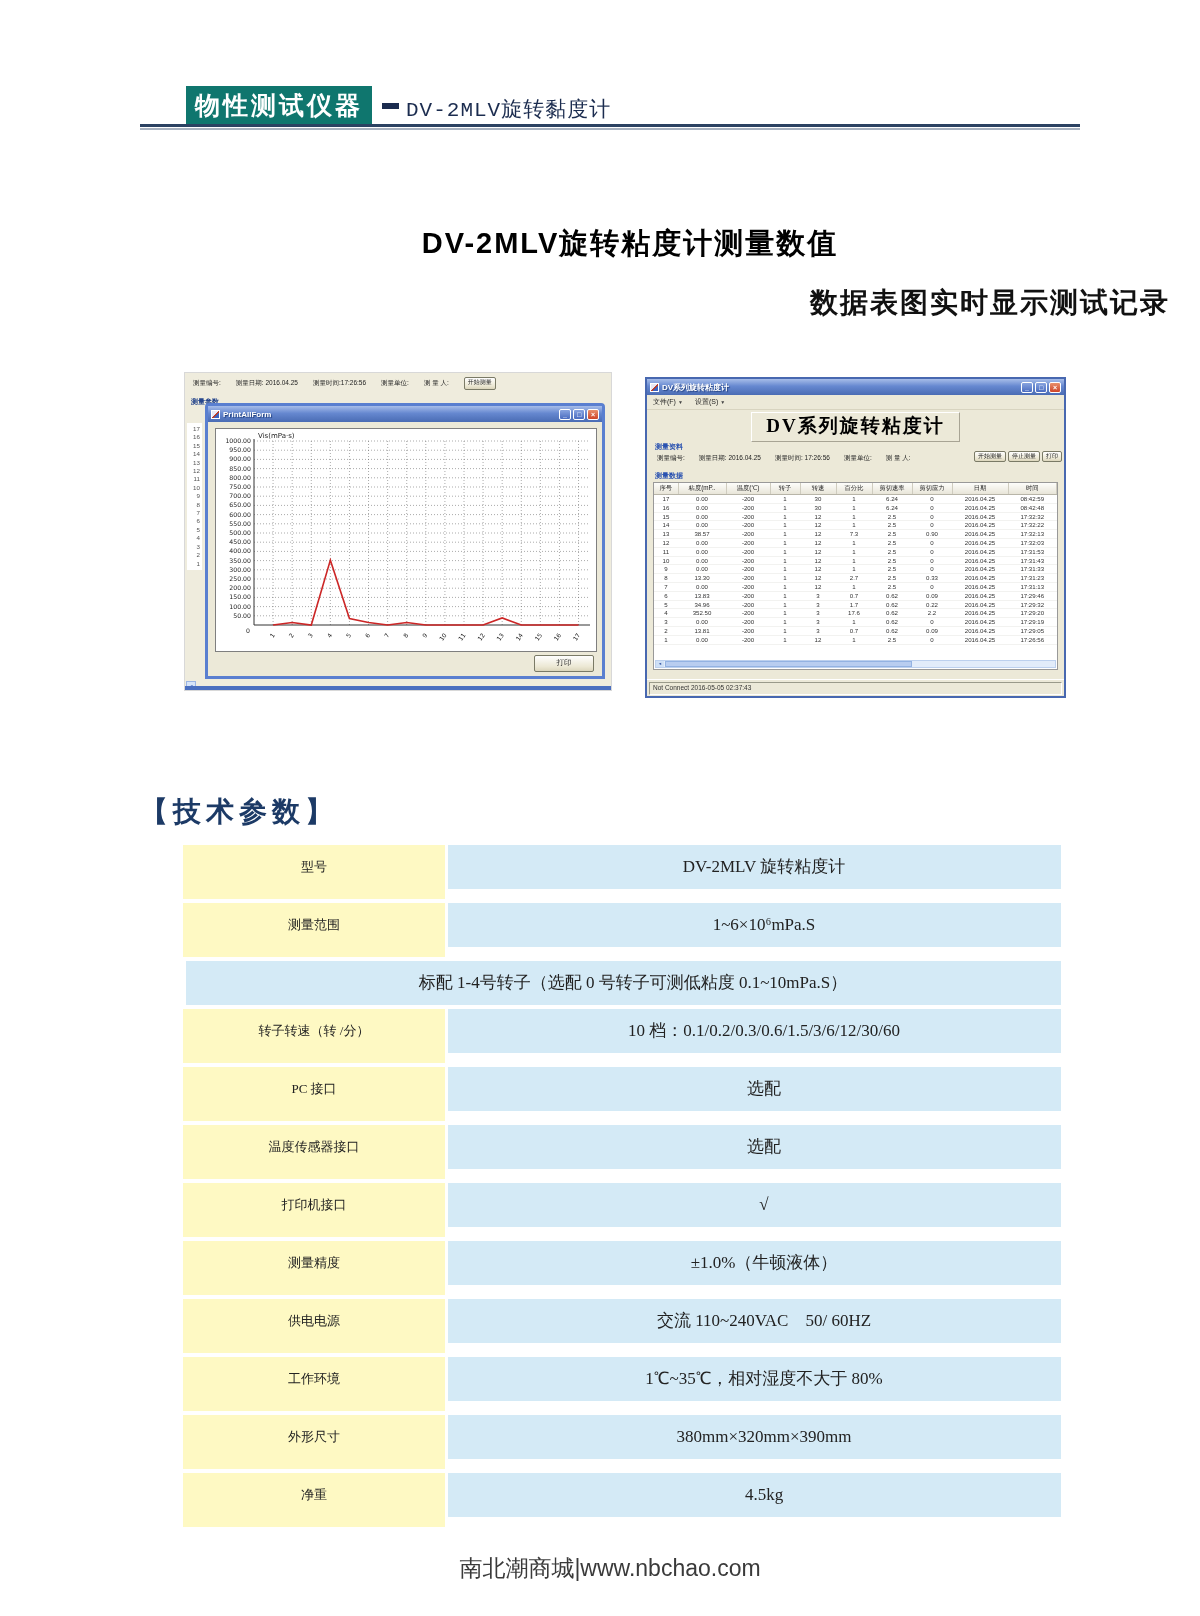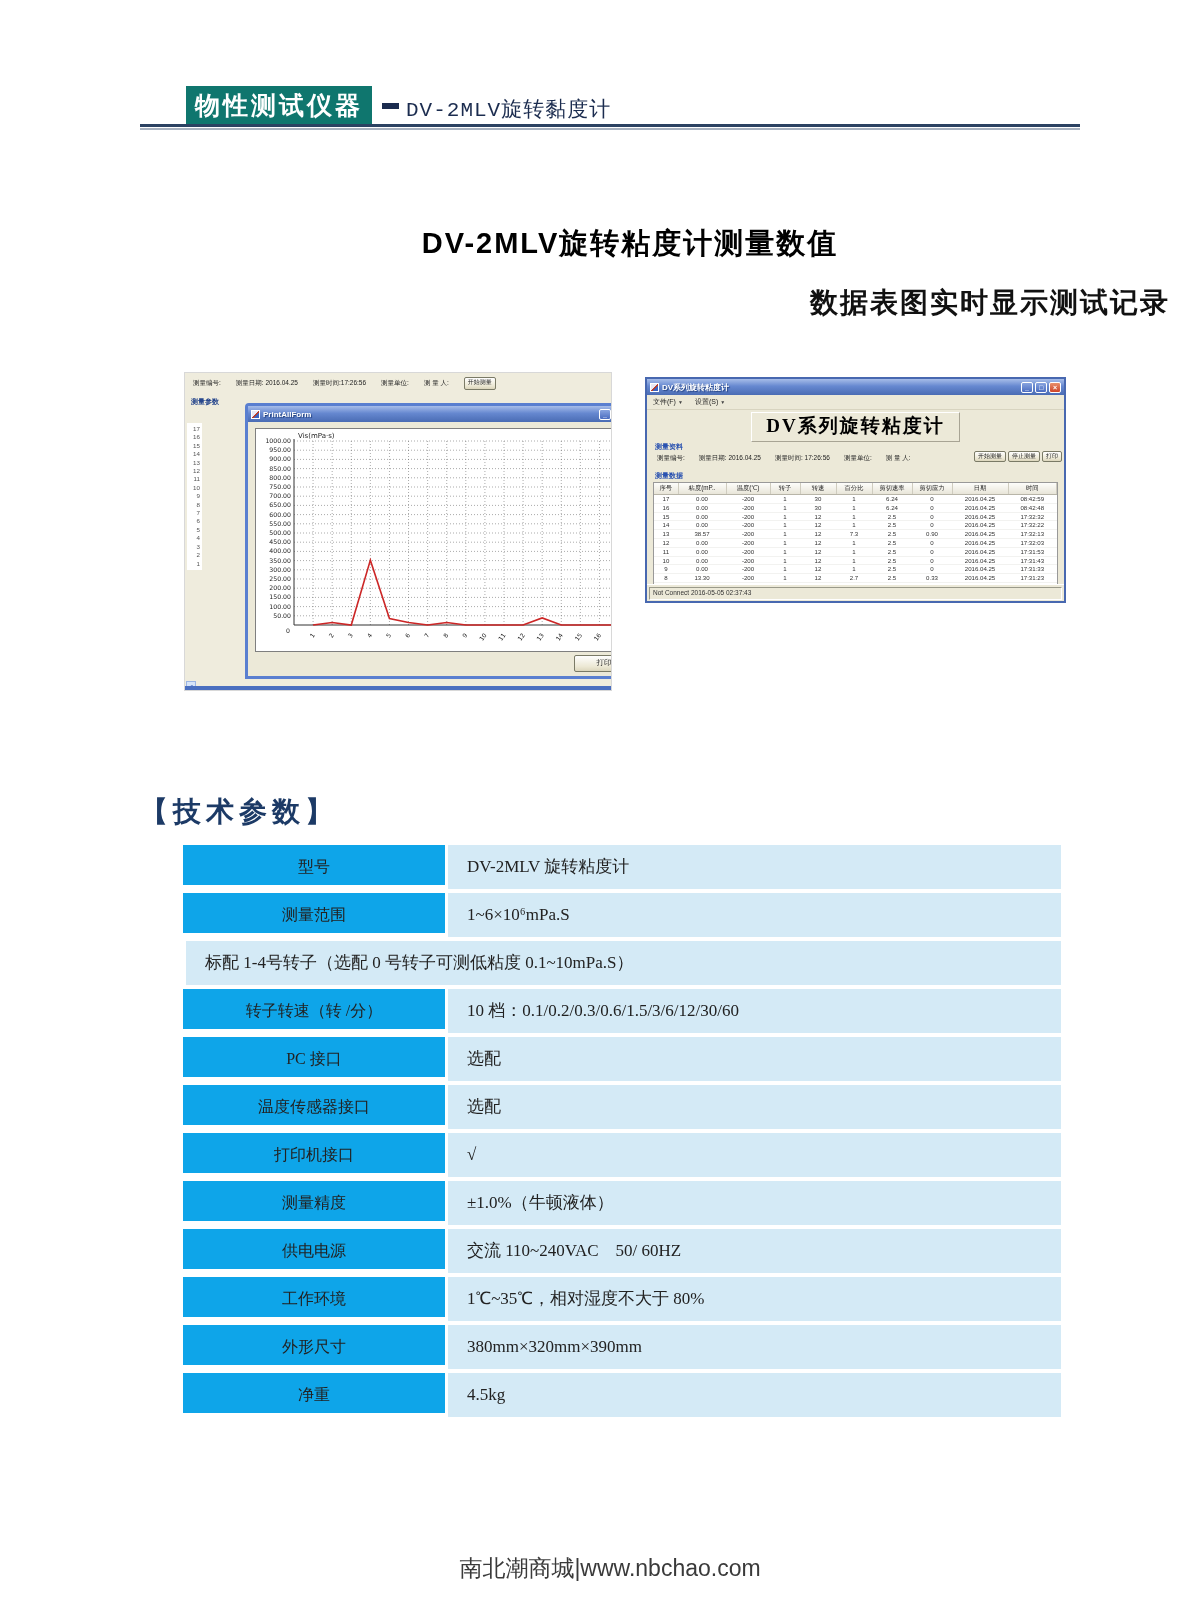--- a/index.html
+++ b/index.html
@@ -40,32 +40,32 @@
   .xp-field{font-size:6.5px;color:#222;white-space:nowrap;}
 
   
   .shot-left{position:absolute;left:185px;top:373px;width:426px;height:317px;background:#efecdd;
              overflow:hidden;box-shadow:0 0 0 1px #d8d8d8;}
   .shot-left .strip{position:absolute;left:8px;top:4px;right:0;display:flex;gap:15px;align-items:center;}
   .params-label{position:absolute;left:6px;top:24px;font-size:7px;color:#26468c;font-weight:bold;}
   .side-nums{position:absolute;left:2px;top:50px;width:15px;background:#fff;padding:2px 0;}
   .side-num{font-size:6.2px;line-height:8.4px;color:#555;text-align:right;padding-right:2px;}
   .print-win{position:absolute;left:20px;top:30px;width:400px;height:276px;
-             border:3px solid #5a7fd0;border-radius:4px 4px 0 0;box-sizing:border-box;background:#ece9d8;margin-left:40px;}
+             border:3px solid #5a7fd0;border-radius:4px 4px 0 0;box-sizing:border-box;background:#ece9d8;}
   .print-win .body{position:absolute;left:0;top:16px;right:0;bottom:0;background:#ece9d8;}
   .chart-panel{position:absolute;left:7px;top:6px;width:382px;height:224px;background:#fff;
                border:1px solid #7f7f7f;box-sizing:border-box;}
   svg text{font-family:"DejaVu Sans",sans-serif;fill:#222;}
   .print-btn{position:absolute;right:8px;bottom:4px;width:58px;height:15px;font-size:7.5px;line-height:13px;}
   .scroll-arrow{position:absolute;left:1px;top:308px;width:10px;height:9px;font-size:5px;line-height:8px;
                 color:#2a52b0;text-align:center;background:#d6e4f8;border:1px solid #9ab4e4;box-sizing:border-box;}
   .shot-left .bottom-bar{position:absolute;left:0;bottom:0;right:0;height:4px;background:#4a6fc0;}
 
   
-  .shot-right{position:absolute;left:645px;top:377px;width:421px;height:226px;background:#ece9d8;
+  .shot-right{position:absolute;left:645px;top:377px;width:421px;height:321px;background:#ece9d8;
               border:2px solid #4868b0;box-sizing:border-box;overflow:hidden;}
   .menubar{position:absolute;left:0;top:16px;right:0;height:14px;background:#ece9d8;
            border-bottom:1px solid #d8d4c0;display:flex;align-items:center;gap:12px;padding-left:6px;}
   .menu-item{font-size:7px;color:#222;}
   .menu-item .arr{font-size:5px;color:#444;margin-left:2px;}
   .rw-body{position:absolute;left:0;top:31px;right:0;bottom:19px;background:#ece9d8;}
   .app-title{position:absolute;left:0;top:2px;width:100%;text-align:center;}
   .app-title span{display:inline-block;font-family:"Liberation Serif",serif;font-weight:bold;
                   font-size:19px;color:#000;letter-spacing:2px;padding:0 14px 2px 14px;
                   border:1px solid;border-color:#fff #a8a494 #a8a494 #fff;}
@@ -89,23 +89,23 @@
   .statusbar{position:absolute;left:0;bottom:0;right:0;height:17px;background:#ece9d8;
              border-top:1px solid #fff;box-sizing:border-box;padding:2px 2px;}
   .status-field{height:11px;border:1px solid;border-color:#9a9a8a #fff #fff #9a9a8a;
                 font-size:6.5px;line-height:10px;color:#333;padding-left:3px;}
 
   
   .tech-heading{position:absolute;left:140px;top:793px;font-size:28px;font-weight:bold;
                 color:#1c3a66;letter-spacing:5px;}
   .tech-table{position:absolute;left:183px;top:845px;width:878px;}
   .tech-row{display:flex;margin-bottom:4px;}
-  .tech-label{width:262px;background:#0ea5e9;text-align:center;height:40px;line-height:44px;
-              font-family:"Liberation Serif",serif;font-size:16px;color:#222;}
-  .tech-value{flex:1;margin-left:3px;background:#d4eaf6;height:44px;line-height:44px;
+  .tech-label{width:262px;background:#fef9c3;text-align:center;height:54px;line-height:44px;
+              font-family:"Liberation Serif",serif;font-size:13px;color:#222;}
+  .tech-value{flex:1;margin-left:3px;background:#d4eaf6;text-align:center;height:44px;line-height:44px;
               font-family:"Liberation Serif",serif;font-size:17px;color:#222;padding-left:19px;}
 
   .footer{position:absolute;left:0;top:1553px;width:1220px;text-align:center;
           font-size:23px;color:#3a3a3a;}
 </style>
 </head>
 <body>
 
 <div class="page">
 

